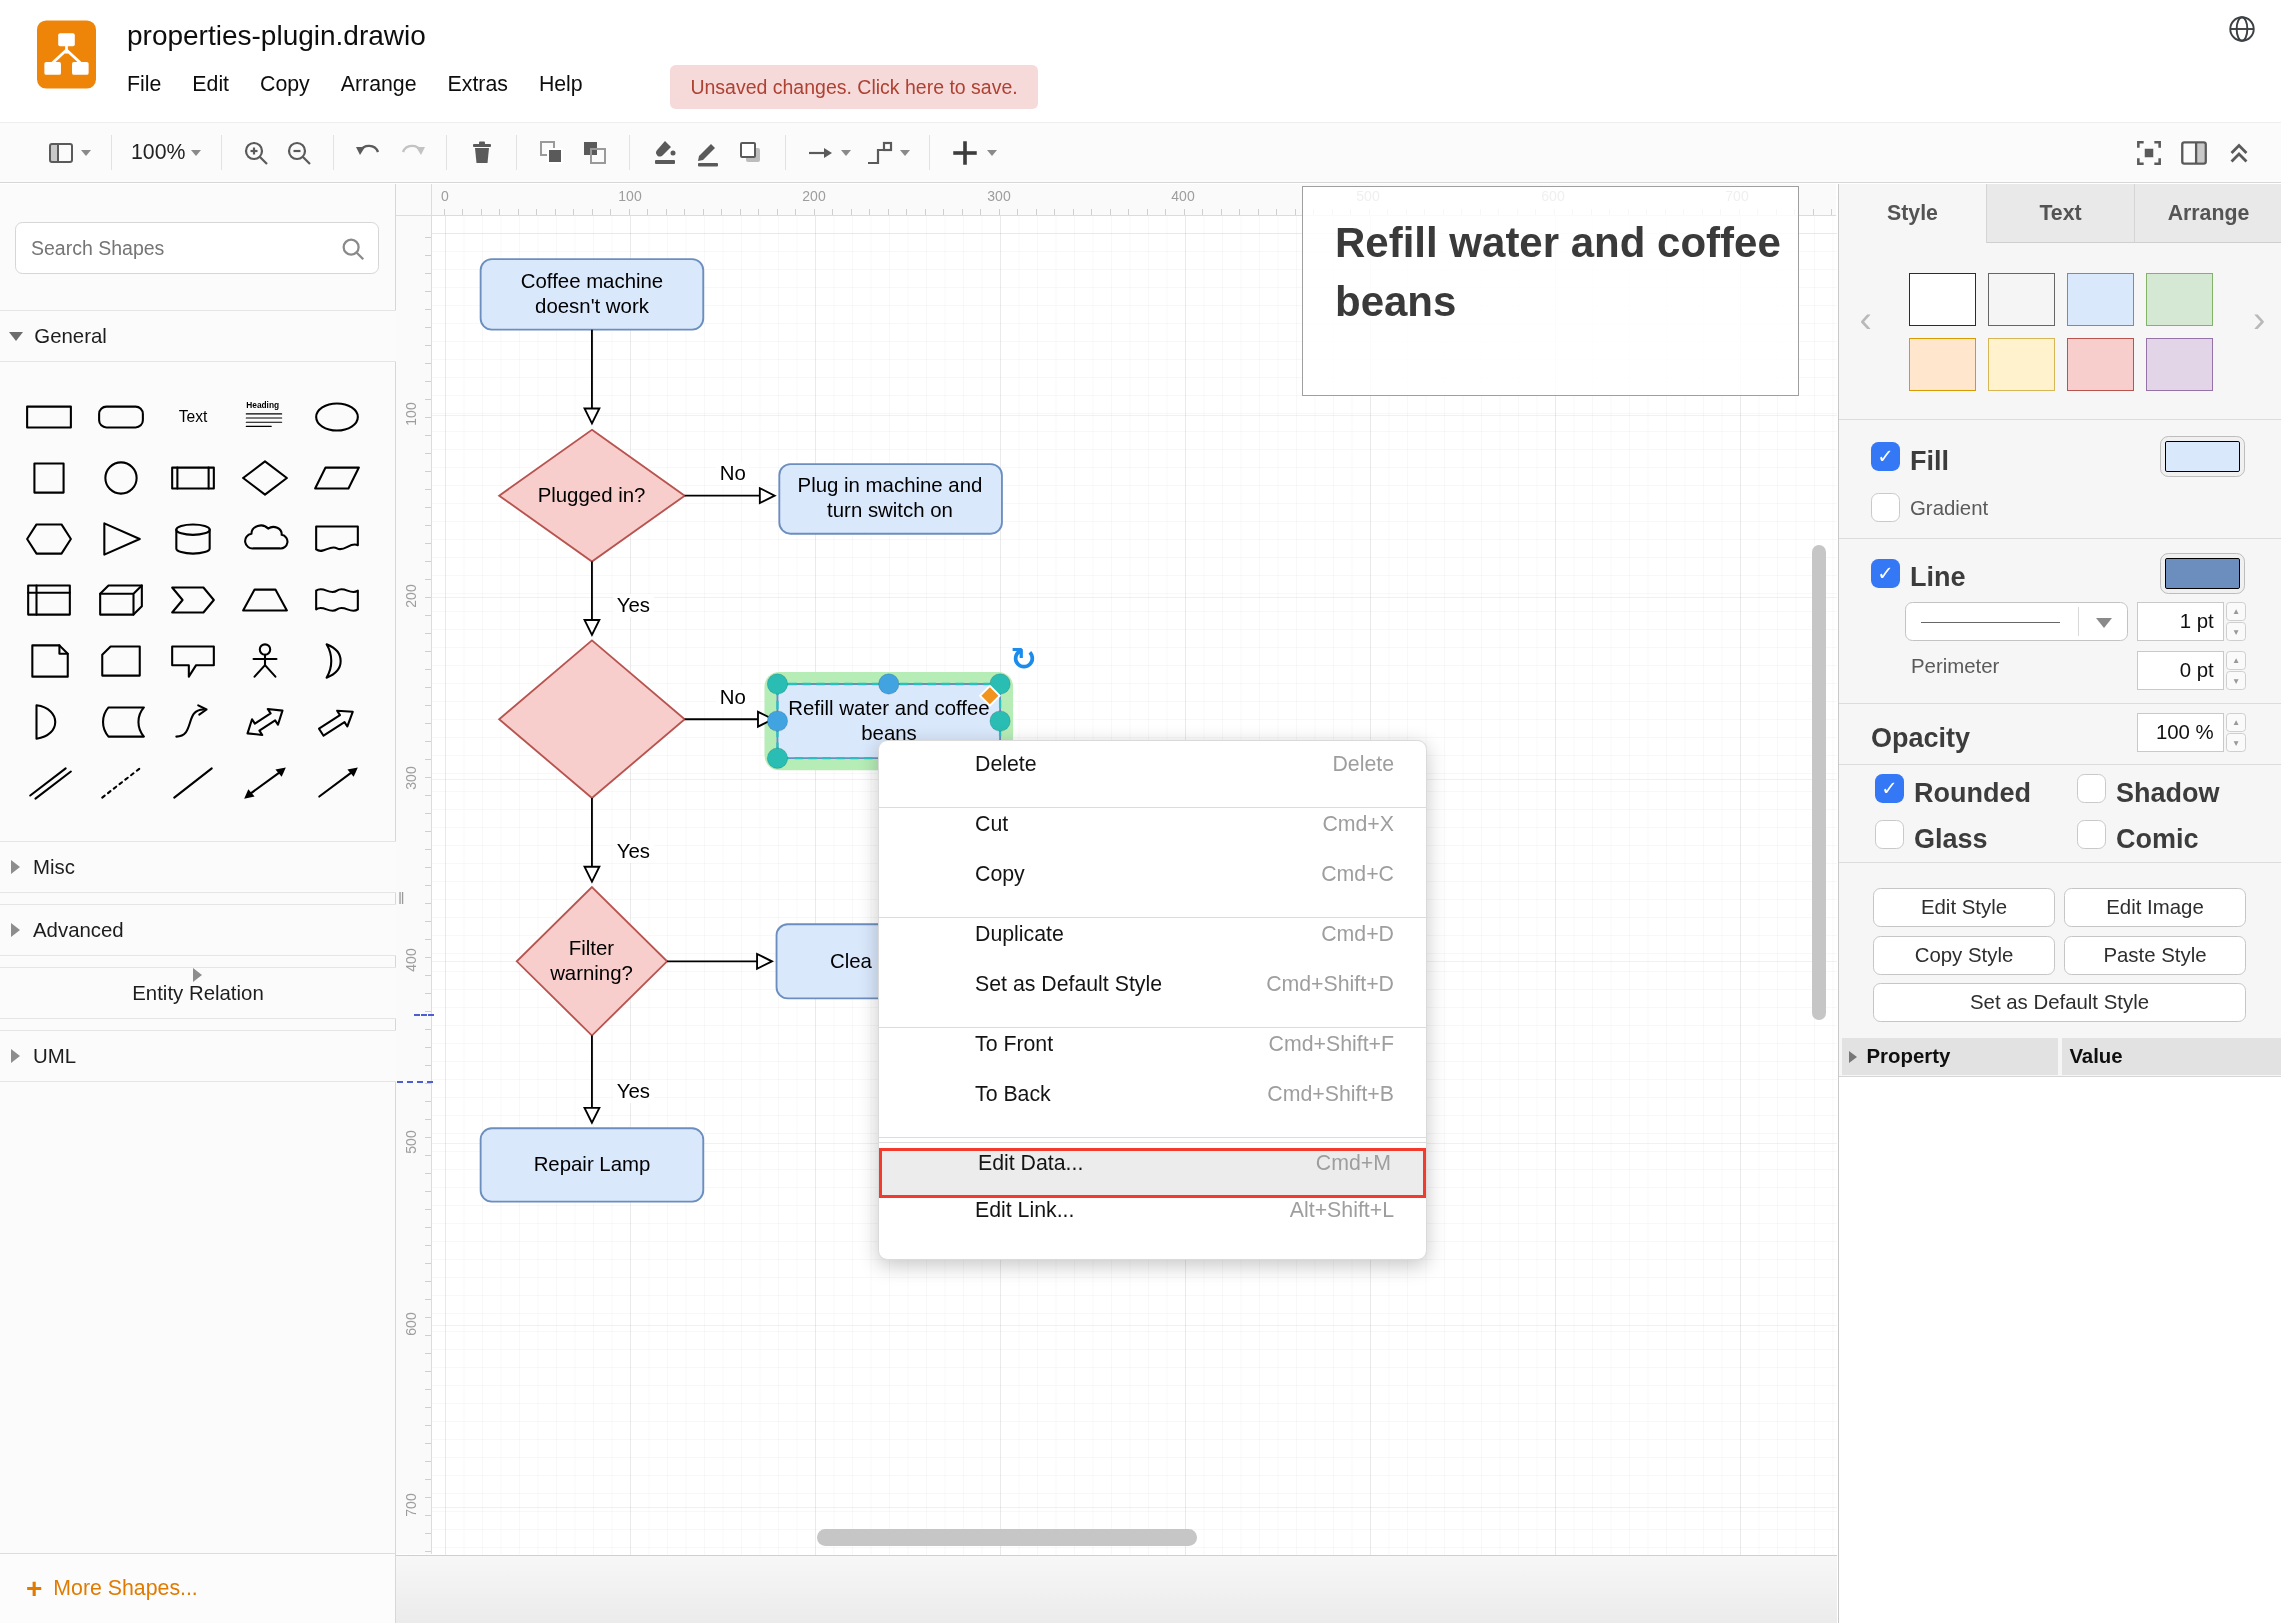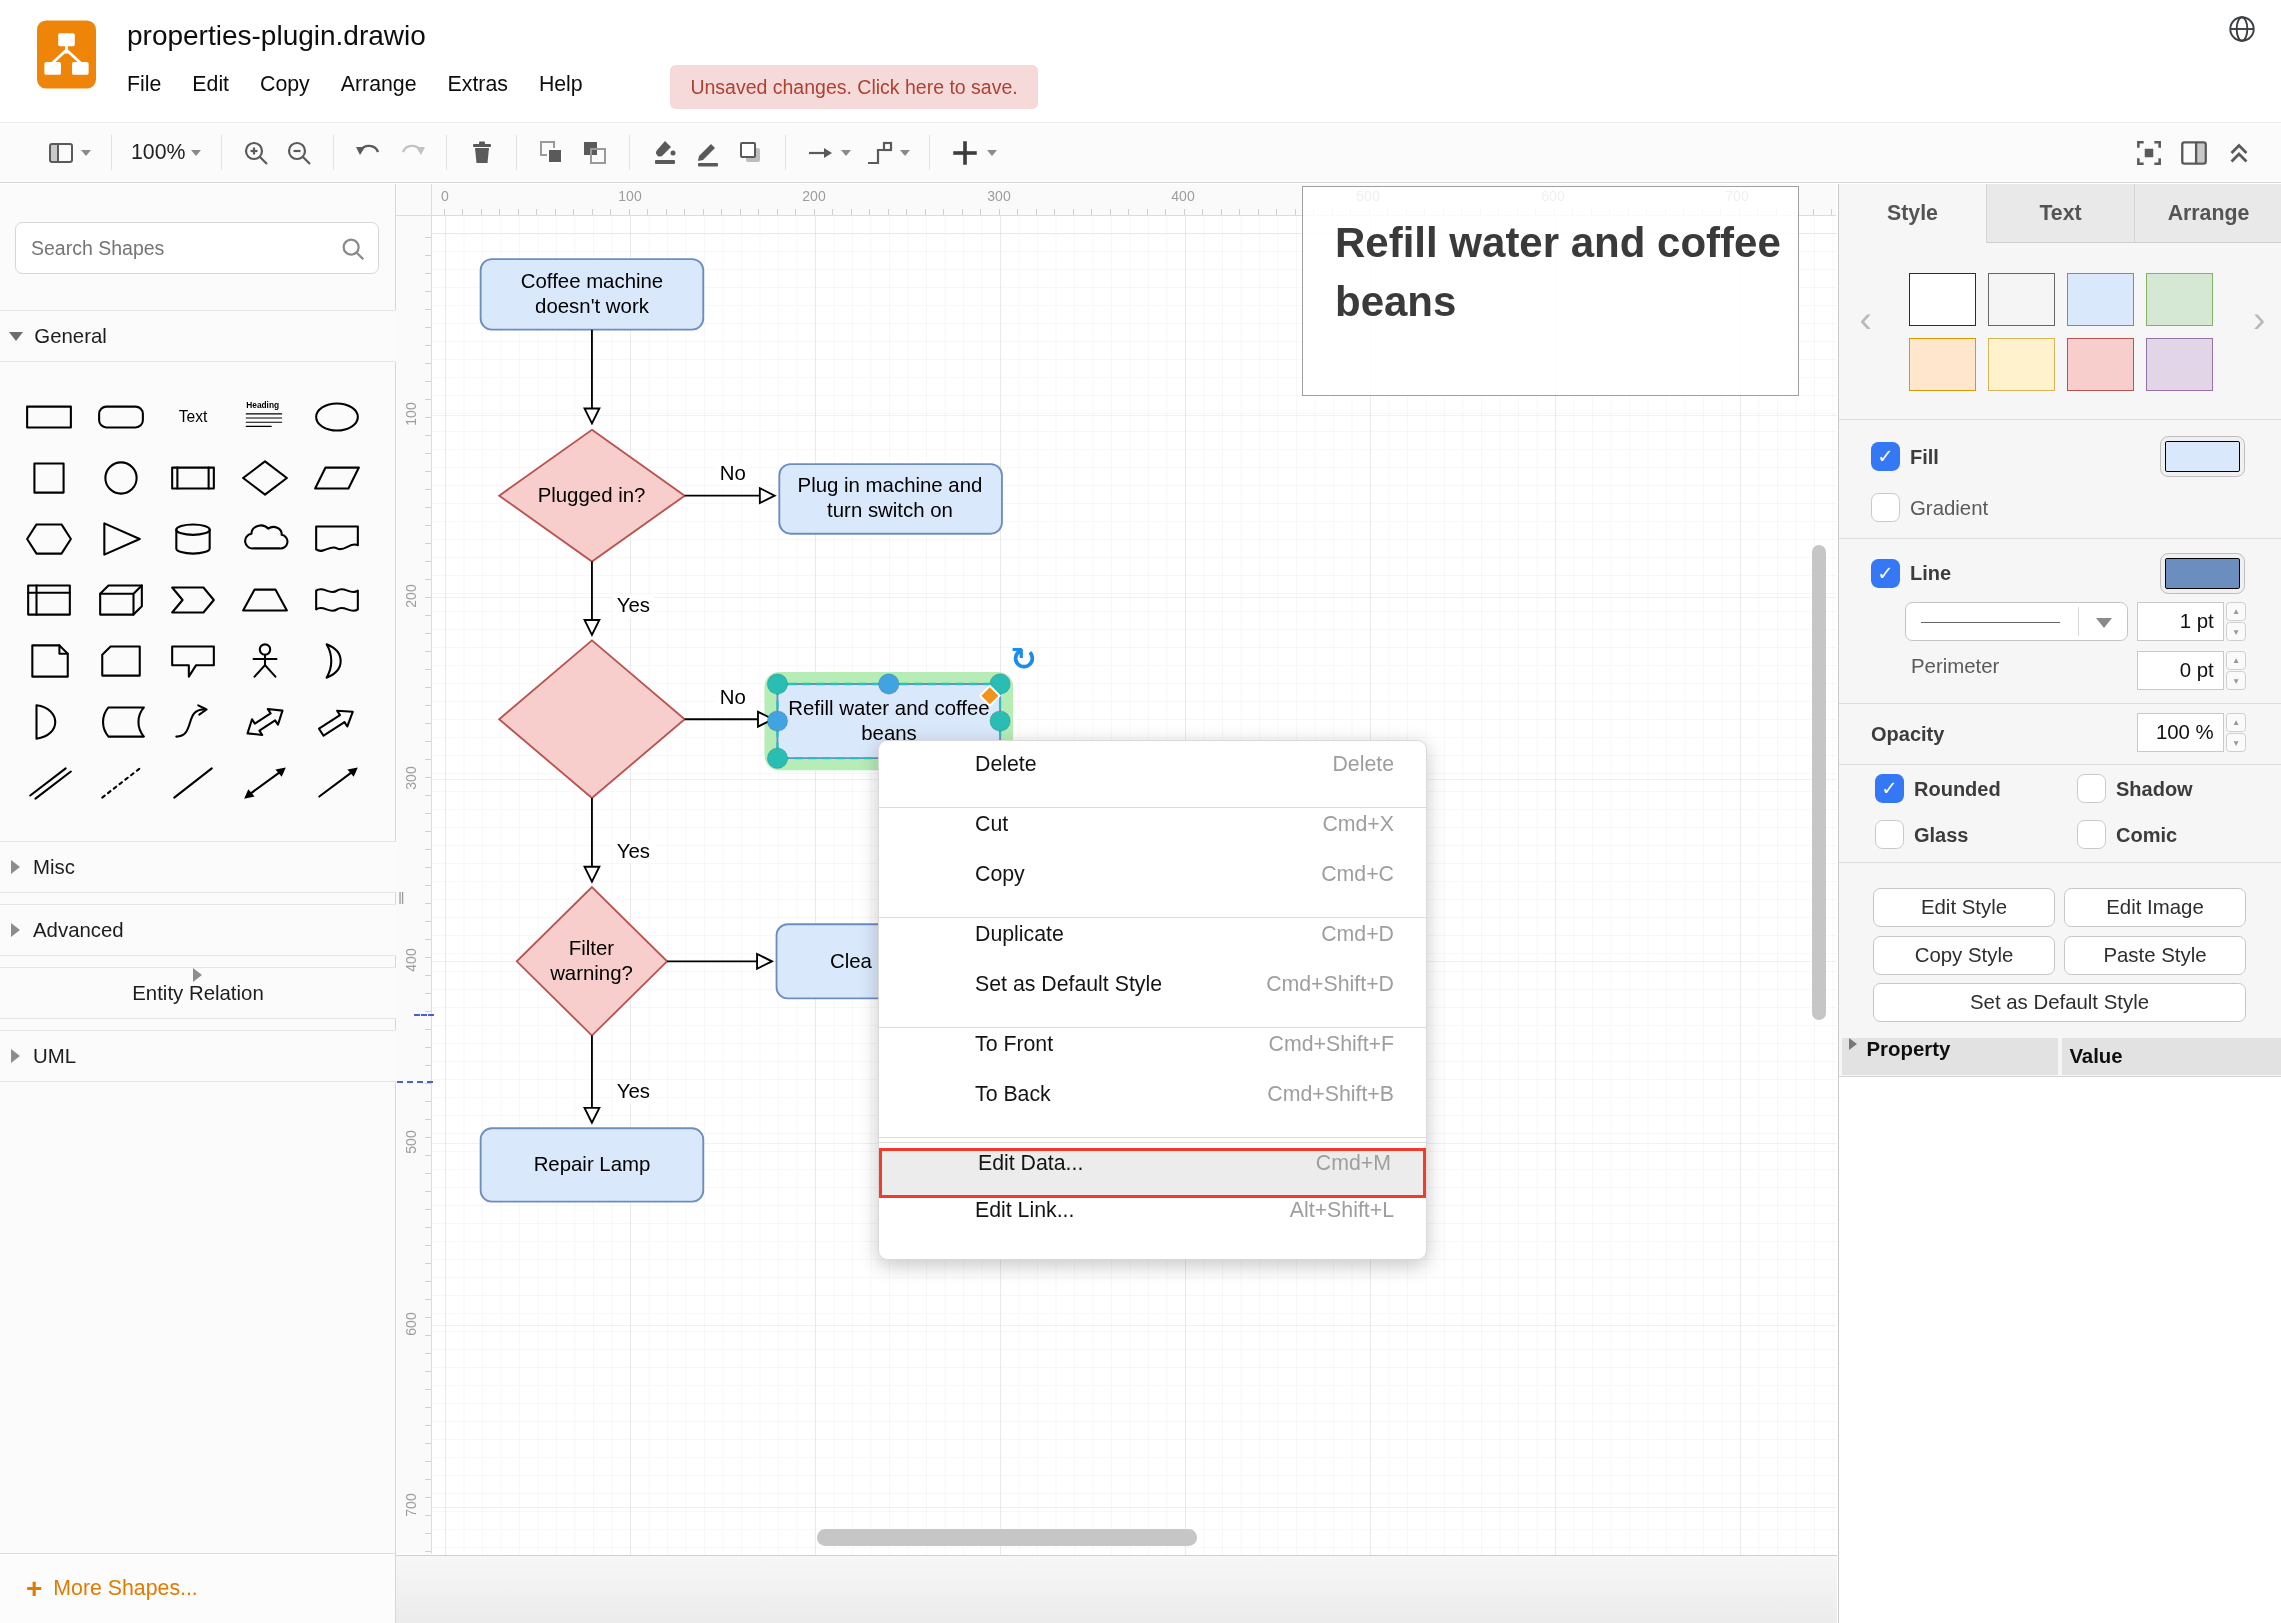--- a/index.html
+++ b/index.html
@@ -100,36 +100,36 @@
   .panel-tab{flex:1;display:flex;align-items:center;justify-content:center;font-size:21.3px;font-weight:bold;color:#545454;
     background:#e9e9e9;border-bottom:0.9px solid #cfcfcf;border-right:0.9px solid #d5d5d5;cursor:pointer}
   .panel-tab.active{background:#f6f6f6;border-bottom:none}
   #swatch-grid{position:absolute;left:70px;top:89px;width:306px;display:flex;flex-wrap:wrap;gap:12px}
   .swatch{width:67px;height:53px;border:1.9px solid;cursor:pointer}
   .swatch-chevron{position:absolute;font-size:37px;color:#b9b9b9;top:115px;cursor:pointer}
   .p-divider{position:absolute;left:0;width:444px;height:0.9px;background:#dcdcdc}
   .cb{position:absolute;width:29px;height:29px;border-radius:7.4px;cursor:pointer}
   .cb.off{background:#fff;border:1.9px solid #c9c9c9}
   .cb.on{background:#3478f6;color:#fff;display:flex;align-items:center;justify-content:center;font-size:19.5px;font-weight:bold}
-  .p-label-b{position:absolute;font-size:20px;font-weight:bold;color:#3c3c3c}
+  .p-label-b{position:absolute;font-size:27px;font-weight:bold;color:#3c3c3c}
   .p-label{position:absolute;font-size:20.4px;color:#5a5a5a}
   .color-btn{position:absolute;width:85px;height:41px;border:1.9px solid #bdbdbd;border-radius:8.3px;background:#f0f0f0;padding:3.7px;cursor:pointer}
   .color-btn i{display:block;width:100%;height:100%;border:1.9px solid #000;border-radius:1.9px}
   .spin-box{position:absolute;height:39px;background:#fff;border:0.9px solid #c9c9c9;font-size:20.4px;color:#111;
     display:flex;align-items:center;justify-content:flex-end;padding-right:9.3px}
   .stepper{position:absolute;width:20.4px;height:39px;display:flex;flex-direction:column;gap:1.9px}
   .stepper span{flex:1;border:0.9px solid #cfcfcf;border-radius:3.7px;background:#fafafa;display:flex;align-items:center;justify-content:center;
     font-size:8.3px;color:#999;cursor:pointer}
   #line-style-dd{position:absolute;left:66px;top:418px;width:223px;height:39px;background:#fff;border:0.9px solid #c3c3c3;border-radius:7.4px;cursor:pointer}
   #line-style-dd .ln{position:absolute;left:15px;top:18.6px;width:139px;border-top:1.9px solid #666}
   #line-style-dd .dd-sep{position:absolute;right:48px;top:3.7px;bottom:3.7px;width:0.9px;background:#d9d9d9}
   #line-style-dd .dd-caret{position:absolute;right:15px;top:15px;width:0;height:0;border-left:8.3px solid transparent;border-right:8.3px solid transparent;border-top:10.2px solid #8a8a8a}
   .p-btn{position:absolute;height:39px;background:#fff;border:0.9px solid #c6c6c6;border-radius:7.4px;display:flex;align-items:center;justify-content:center;
     font-size:20.4px;color:#2e2e2e;cursor:pointer}
-  #prop-head-left{position:absolute;left:2.8px;top:854px;width:216px;height:37px;background:#e2e2e2;display:flex;align-items:flex-start;font-size:20.4px;font-weight:bold;color:#0f0f0f}
+  #prop-head-left{position:absolute;left:2.8px;top:854px;width:216px;height:37px;background:#e2e2e2;display:flex;align-items:center;font-size:20.4px;font-weight:bold;color:#0f0f0f}
   #prop-head-right{position:absolute;left:223px;top:854px;width:220px;height:37px;background:#e2e2e2;display:flex;align-items:center;font-size:20.4px;font-weight:bold;color:#0f0f0f;padding-left:7.4px}
   #prop-body{position:absolute;left:0;top:892px;width:444px;bottom:0;background:#fff;border-top:0.9px solid #d5d5d5}
   .prop-tri{width:0;height:0;border-top:6.5px solid transparent;border-bottom:6.5px solid transparent;border-left:8.3px solid #777;margin:0 9.3px 0 7.4px}
 </style>
 </head>
 <body>
 
 <div id="header">
   <svg id="logo" viewBox="0 0 64 74">
     <rect x="0" y="0" width="64" height="74" rx="10" fill="#ef8508"></rect>

